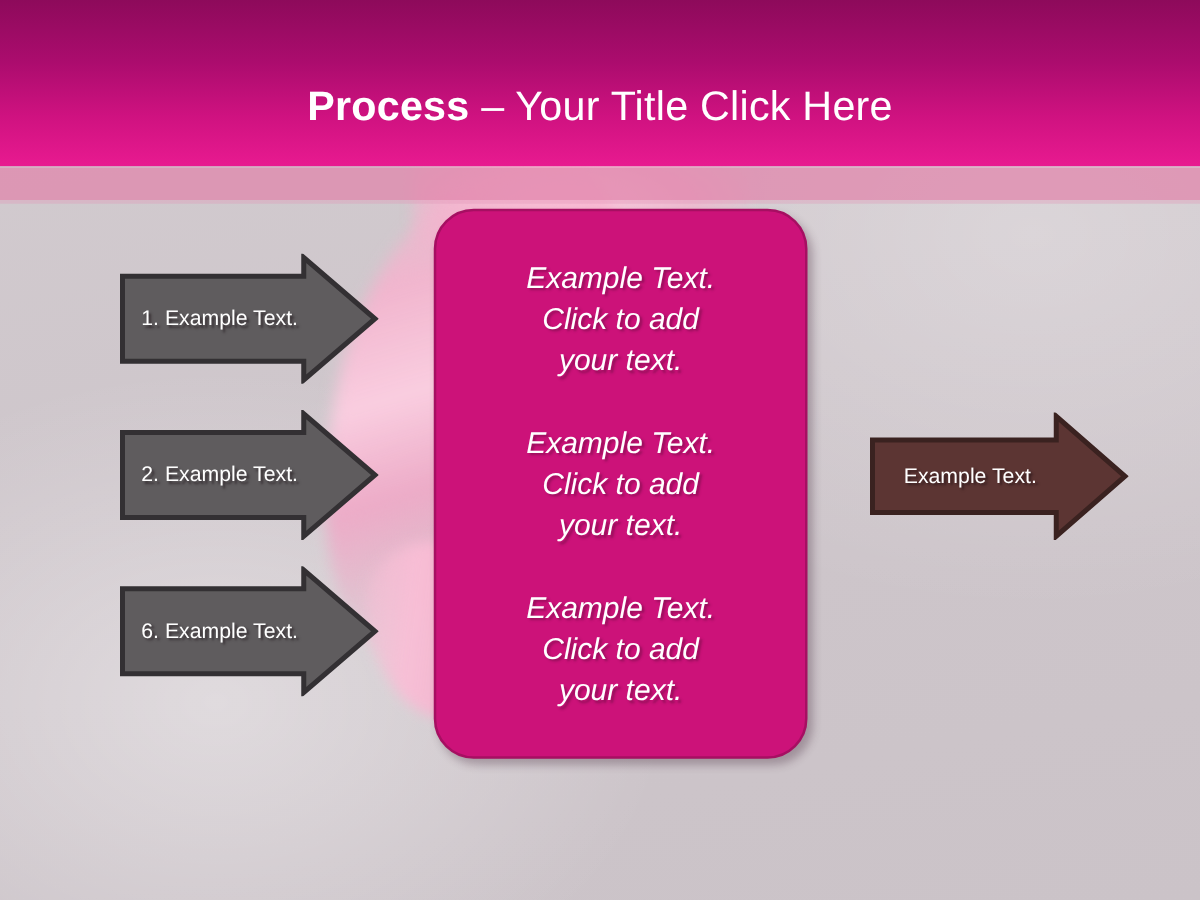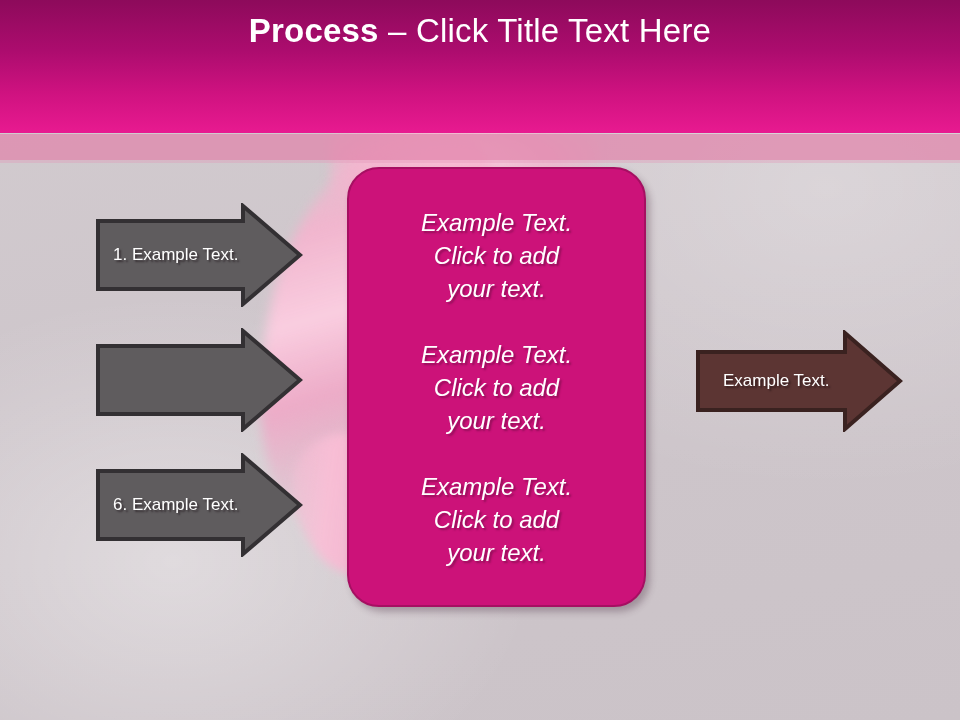--- a/index.html
+++ b/index.html
@@ -78,25 +78,25 @@
     position: absolute;
     left: 0;
     top: 0;
     width: 960px;
     height: 133px;
     background: linear-gradient(to bottom, #8d0a5b 0%, #ac0c6e 38%, #cf1280 70%, #e81a90 100%);
   }
   .title {
     position: absolute;
     left: 0;
-    top: 12px;
+    top: 0;
     width: 960px;
     height: 170px;
     display: flex;
-    align-items: flex-start;
+    align-items: center;
     justify-content: center;
     color: #ffffff;
     font-size: 33px;
     letter-spacing: 0.2px;
     white-space: pre;
   }
   .title .strong { font-weight: bold; }
   .title .light  { font-weight: normal; }
 
   
@@ -180,33 +180,34 @@
 
   <div class="bg-base"></div>
   <div class="bg-ribbon3"></div>
   <div class="bg-ribbon"></div>
   <div class="bg-ribbon2"></div>
 
   <div class="band"></div>
   <div class="band-edge"></div>
 
   <div class="header"></div>
-  <div class="title"><span class="strong">Process</span><span class="light"> – Click Title Text Here</span></div>
+  <div class="title"><span class="strong">Process</span><span class="light"> – Your Title Click Here</span></div>
 
   <div class="arrow arrow-gray" style="left:95px; top:203px; width:208px; height:104px;">
     <svg class="arrow-shape" viewBox="0 0 208 104" preserveAspectRatio="none">
       <polygon points="3,18 148,18 148,3 205,52 148,101 148,86 3,86" fill="#5f5c5e" stroke="#333033" stroke-width="4" stroke-linejoin="miter"></polygon>
     </svg>
     <span class="arrow-label">1. Example Text.</span>
   </div>
 
   <div class="arrow arrow-gray" style="left:95px; top:328px; width:208px; height:104px;">
     <svg class="arrow-shape" viewBox="0 0 208 104" preserveAspectRatio="none">
       <polygon points="3,18 148,18 148,3 205,52 148,101 148,86 3,86" fill="#5f5c5e" stroke="#333033" stroke-width="4" stroke-linejoin="miter"></polygon>
     </svg>
+    <span class="arrow-label">2. Example Text.</span>
   </div>
 
   <div class="arrow arrow-gray" style="left:95px; top:453px; width:208px; height:104px;">
     <svg class="arrow-shape" viewBox="0 0 208 104" preserveAspectRatio="none">
       <polygon points="3,18 148,18 148,3 205,52 148,101 148,86 3,86" fill="#5f5c5e" stroke="#333033" stroke-width="4" stroke-linejoin="miter"></polygon>
     </svg>
     <span class="arrow-label">6. Example Text.</span>
   </div>
 
   <div class="center-panel" style="background: rgb(204, 18, 121); border-color: rgb(166, 15, 98);">

